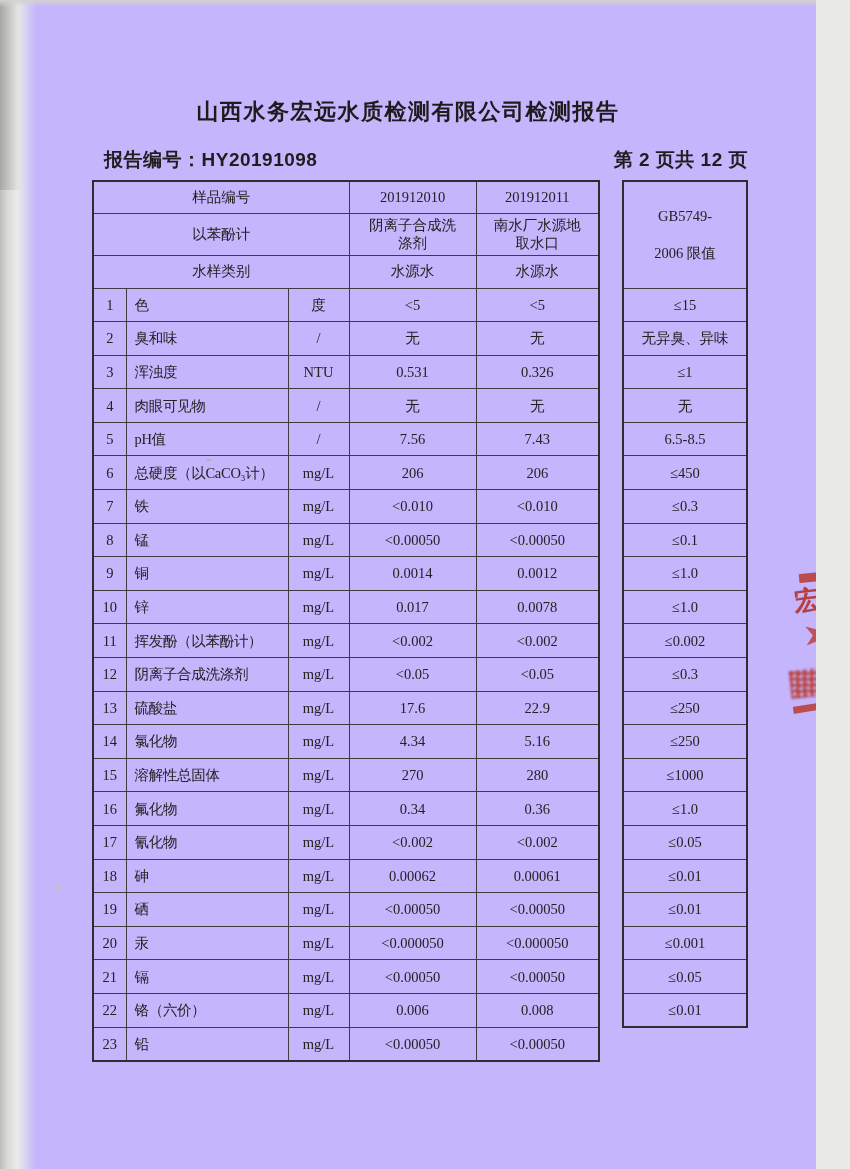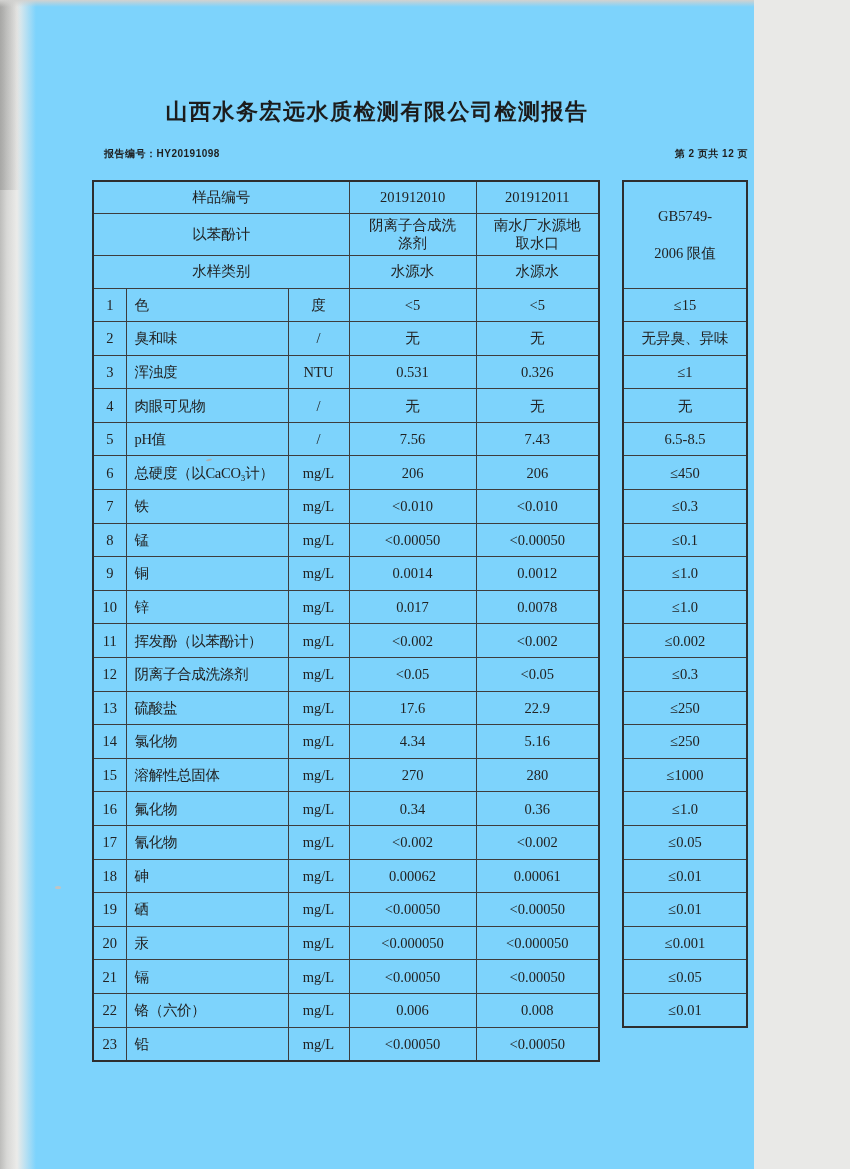--- a/index.html
+++ b/index.html
@@ -1,21 +1,21 @@
 <!DOCTYPE html>
 <html><head>
 <meta charset="utf-8">
 <style>
   * { margin:0; padding:0; box-sizing:border-box; }
   html,body { width:850px; height:1169px; }
   body { font-family:"Liberation Serif","DejaVu Serif",serif; background:#e9e9e7; }
 
   .page {
-    position:relative; width:754px; height:1169px;
-    background:#7dd3fc; overflow:hidden; color:#232323;
+    position:relative; width:816px; height:1169px;
+    background:#c4b5fd; overflow:hidden; color:#232323;
   }
 
   
   .edge-left {
     position:absolute; left:0; top:0; width:36px; height:100%;
     background:linear-gradient(90deg,#bdbdbb 0,#d8d8d6 7px,#ebebe9 17px,rgba(248,248,246,0) 36px);
     pointer-events:none;
   }
   .edge-left::before {
     content:""; position:absolute; left:0; top:0; width:26px; height:190px;
@@ -36,21 +36,21 @@
   
   .title {
     position:absolute; left:0; top:97px; width:100%;
     text-align:center; font-family:"Liberation Sans","DejaVu Sans",sans-serif;
     font-weight:bold; font-size:22px; letter-spacing:1.5px; color:#1c1c1c;
   }
   .meta {
     position:absolute; left:104px; top:147px; width:644px;
     display:flex; justify-content:space-between; align-items:baseline;
     font-family:"Liberation Sans","DejaVu Sans",sans-serif;
-    font-weight:bold; font-size:10px; color:#1e1e1e; letter-spacing:.5px;
+    font-weight:bold; font-size:19px; color:#1e1e1e; letter-spacing:.5px;
   }
 
   
   table { border-collapse:collapse; table-layout:fixed; }
   td {
     border:1px solid #3d3d3d; text-align:center; vertical-align:middle;
     font-size:14.5px; color:#222; line-height:1.25; overflow:hidden;
   }
   .main-table { position:absolute; left:92px; top:180px; width:506px; border:2px solid #2e2e2e; }
   .limit-table { position:absolute; left:622px; top:180px; width:126px; border:2px solid #2e2e2e; }

